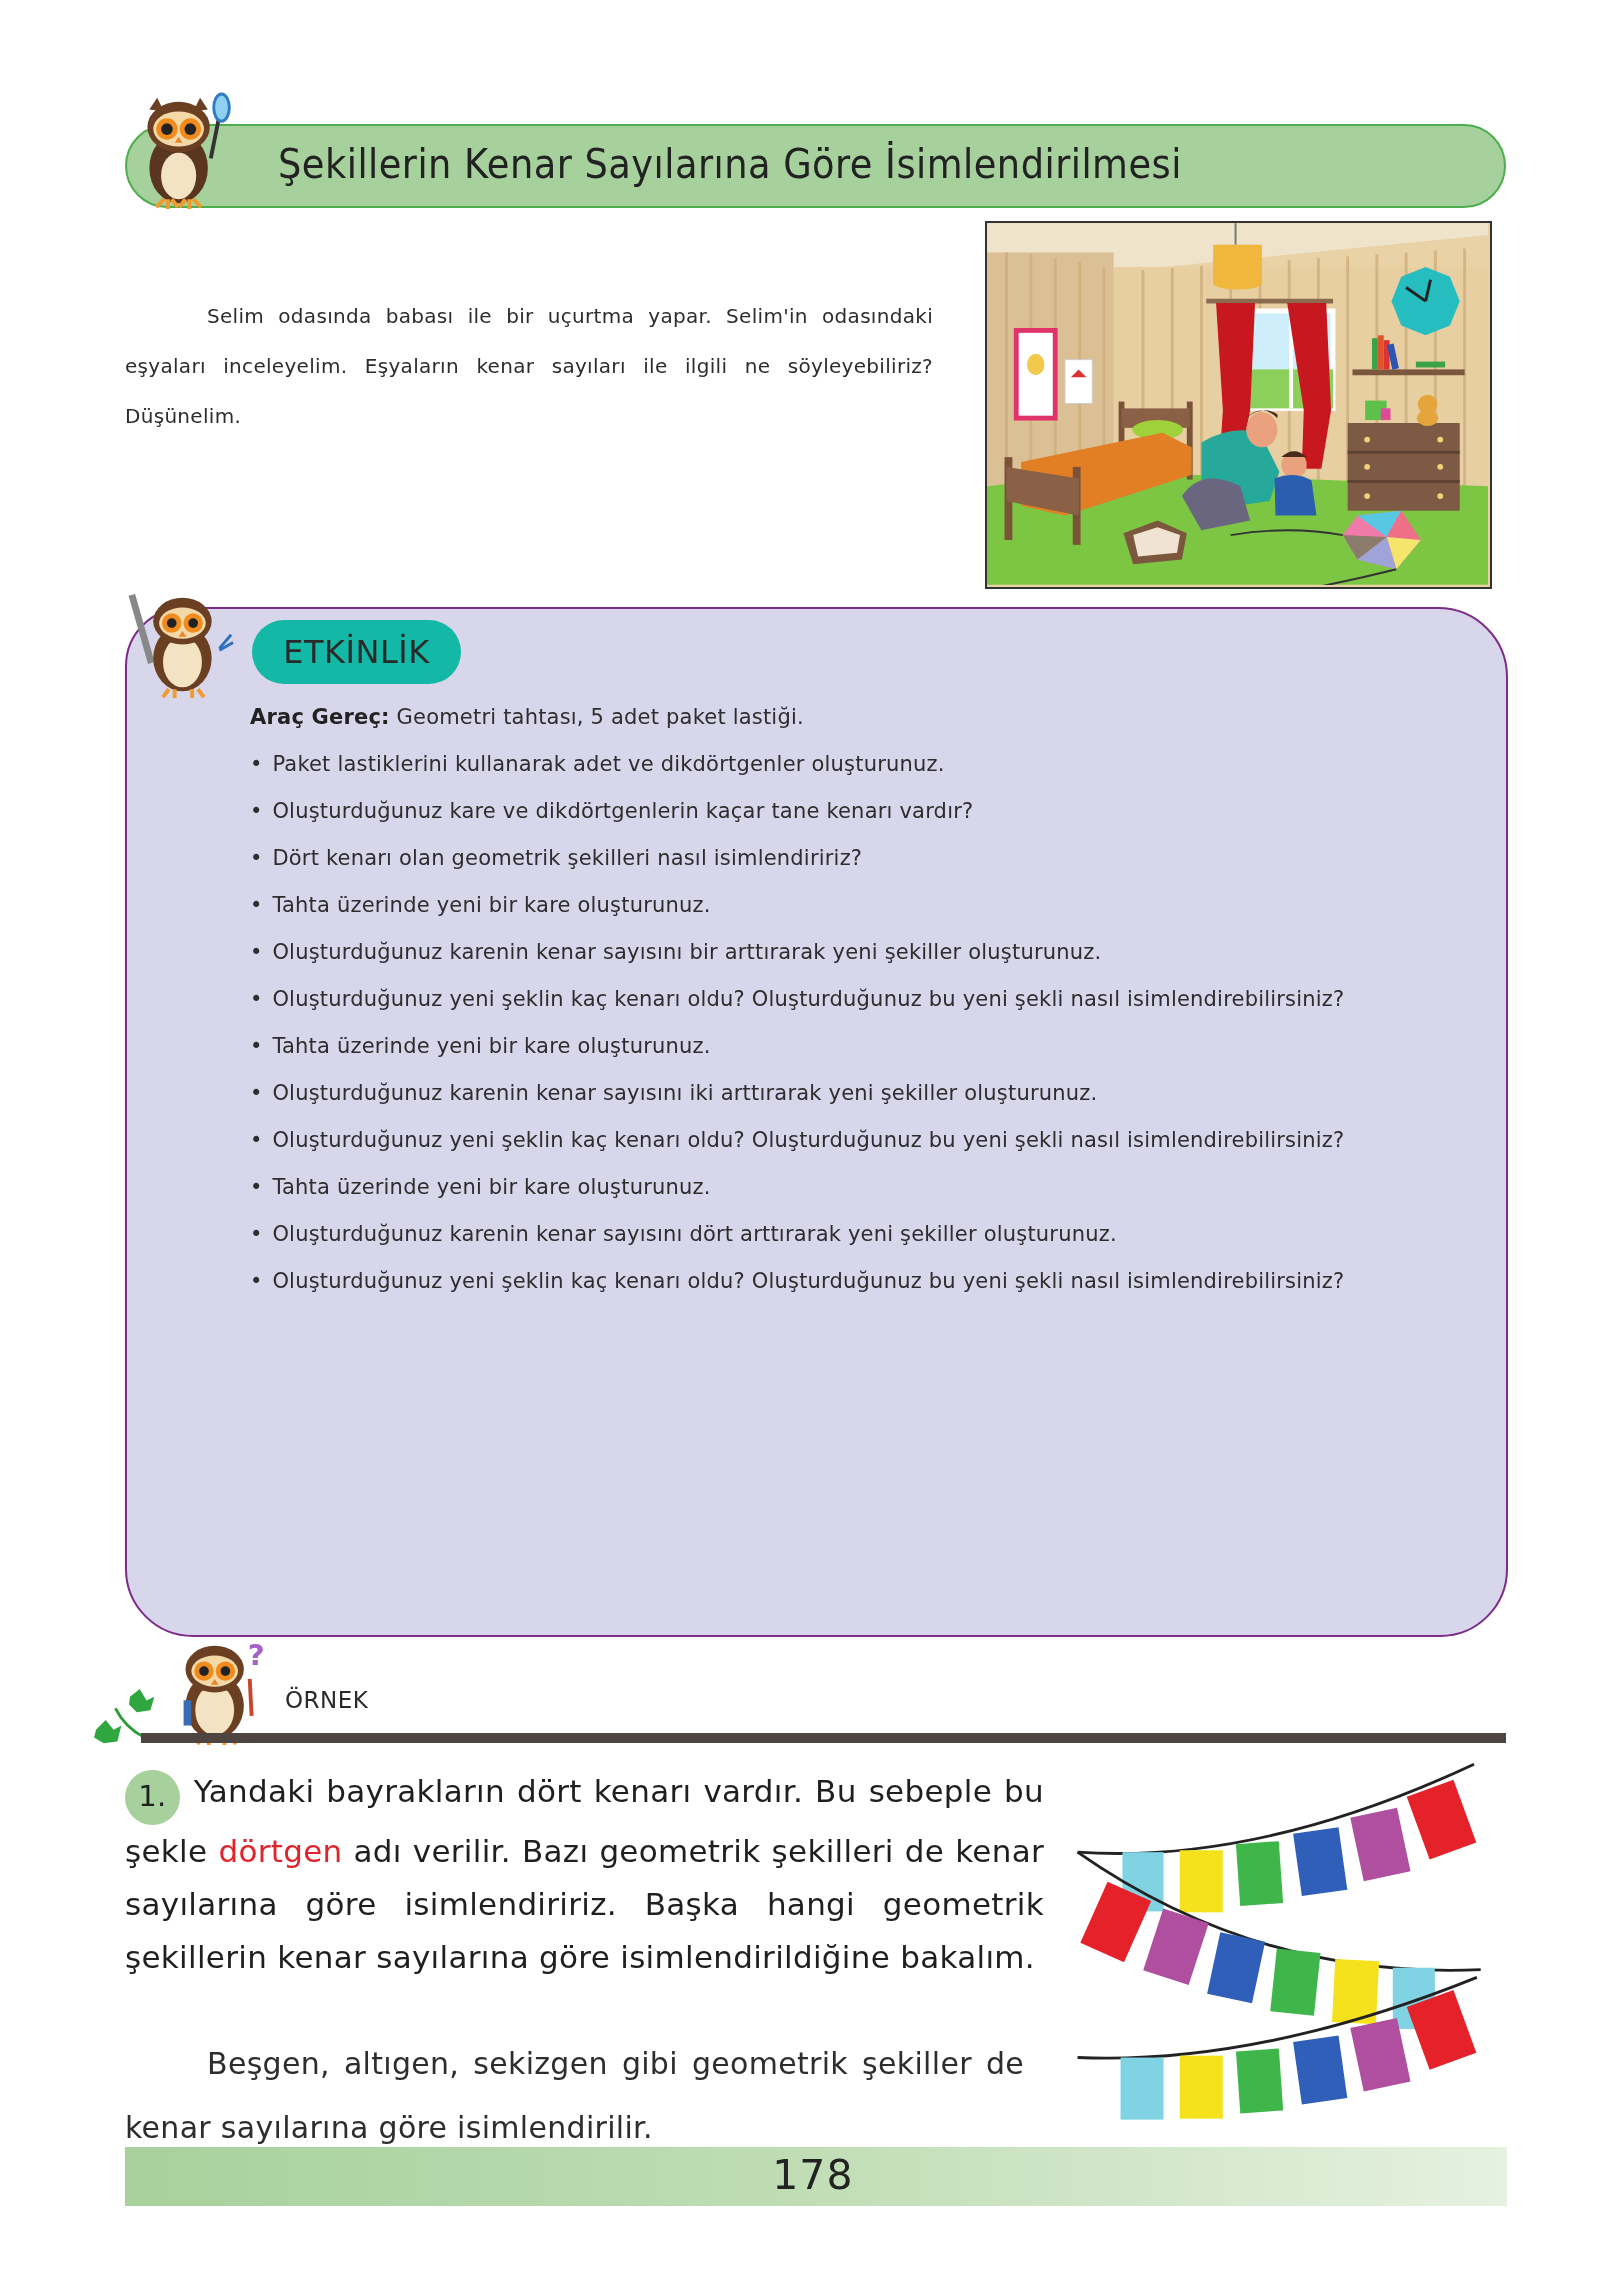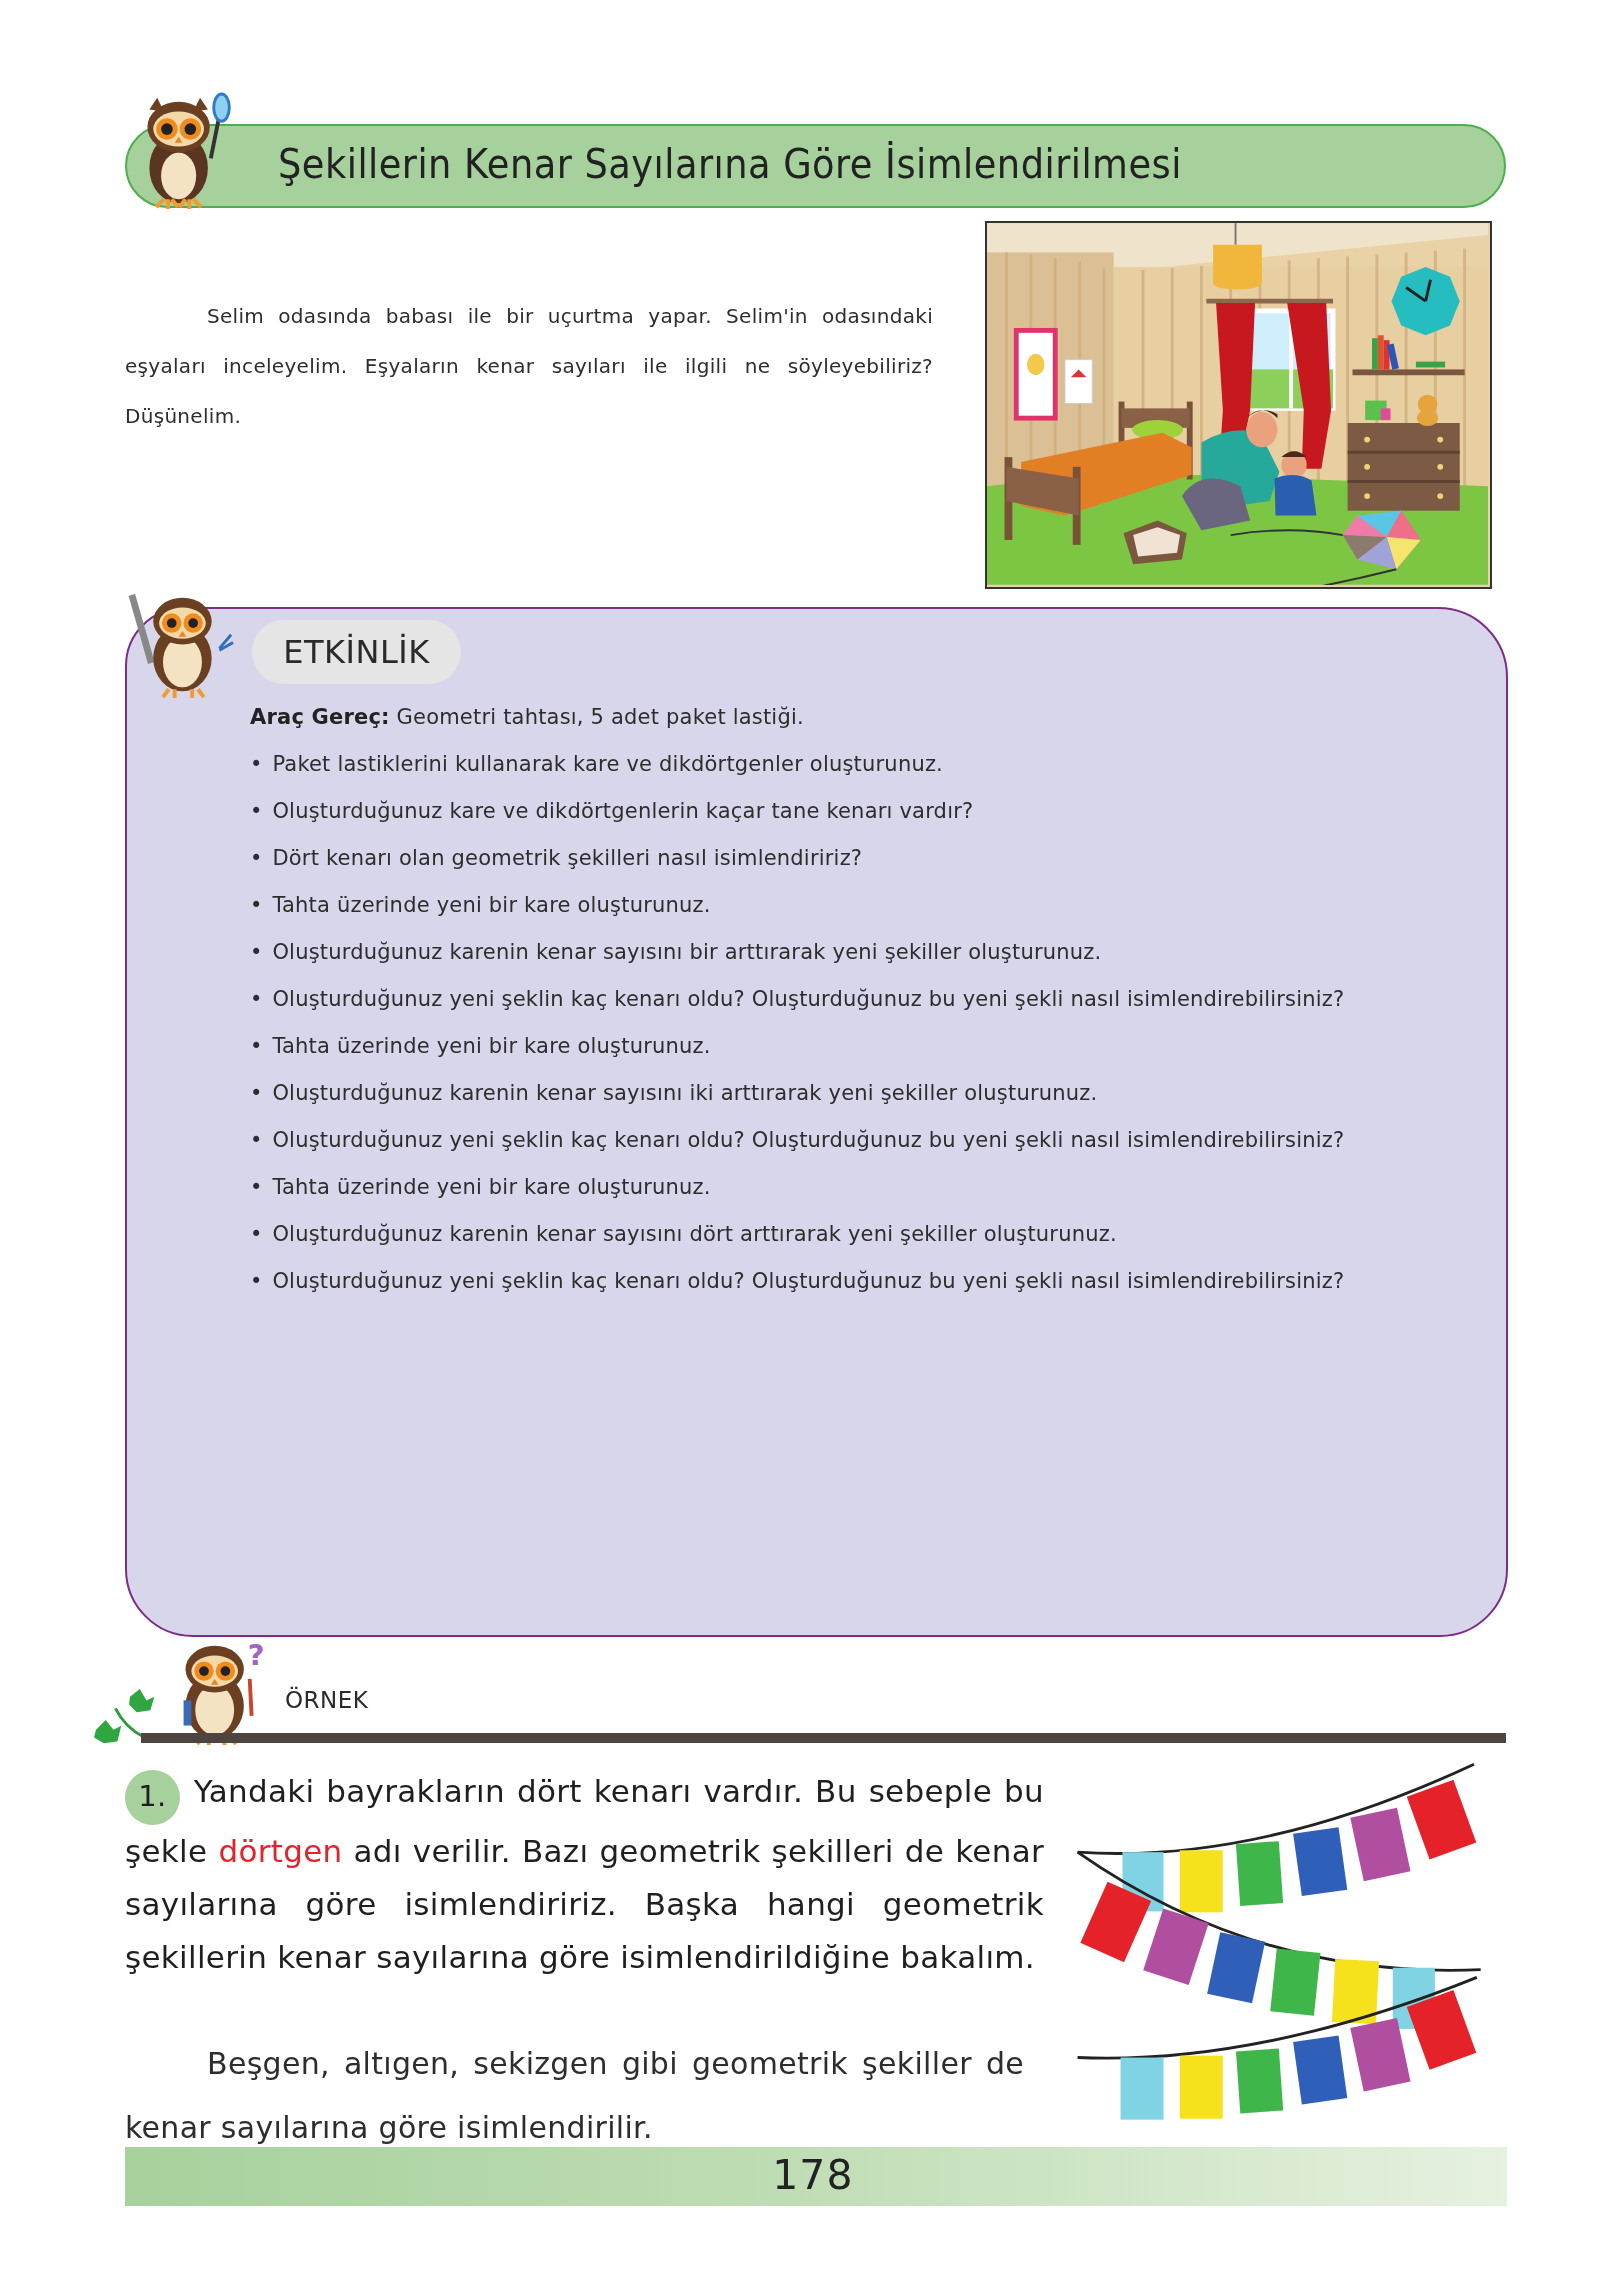--- a/index.html
+++ b/index.html
@@ -32,21 +32,21 @@
     border: 2.9px solid #333; overflow: hidden; background: #e9d2a6;
   }
 
   
   .activity {
     position: absolute; left: 125px; top: 607px; width: 1383px; height: 1030px;
     background: #d8d6ea; border: 2.9px solid #7e2c8a; border-radius: 59px 70px 68px 68px;
   }
   .activity-badge {
     position: absolute; left: 252px; top: 620px; width: 209px; height: 64px;
-    background: #e5e5e5; border-radius: 33px; font-size: 32px; color: #2a2a2a;
+    background: #14b8a6; border-radius: 33px; font-size: 32px; color: #2a2a2a;
     display: flex; align-items: center; justify-content: center; letter-spacing: 0.5px;
   }
   .activity-body {
     position: absolute; left: 164px; top: 694px; width: 1319px;
     font-size: 21px; line-height: 47px; color: #2d2d2d; letter-spacing: 0.2px;
   }
   .activity-body .materials { padding-left: 86px; }
   .activity-body .materials b { font-weight: bold; color: #222; }
   .activity-body .item { text-indent: 86px; text-align: justify; text-align-last: left; }
   .activity-body .item .bullet { margin-right: 9.8px; }
@@ -227,21 +227,21 @@
   <circle cx="51" cy="34" r="5" fill="#222"></circle>
     <circle cx="73" cy="34" r="5" fill="#222"></circle>
   <polygon points="62,42 58,48 66,48" fill="#e9832a"></polygon>
   <path d="M100,60 l12,-14 M100,62 l14,-8" stroke="#2f6fc0" stroke-width="3"></path>
   <path d="M48,102 l-6,8 M54,102 l0,9 M72,102 l0,9 M78,102 l6,8" stroke="#f29a2e" stroke-width="4"></path>
 </svg>
 <div class="activity-badge">ETKİNLİK</div>
 
 <div class="activity-body">
   <div class="materials"><b>Araç Gereç:</b><span> Geometri tahtası, 5 adet paket lastiği.</span></div>
-  <div class="item"><span class="bullet">•</span><span>Paket lastiklerini kullanarak kare ve dikdörtgenler oluşturunuz.</span></div>
+  <div class="item"><span class="bullet">•</span><span>Paket lastiklerini kullanarak adet ve dikdörtgenler oluşturunuz.</span></div>
   <div class="item"><span class="bullet">•</span><span>Oluşturduğunuz kare ve dikdörtgenlerin kaçar tane kenarı vardır?</span></div>
   <div class="item"><span class="bullet">•</span><span>Dört kenarı olan geometrik şekilleri nasıl isimlendiririz?</span></div>
   <div class="item"><span class="bullet">•</span><span>Tahta üzerinde yeni bir kare oluşturunuz.</span></div>
   <div class="item"><span class="bullet">•</span><span>Oluşturduğunuz karenin kenar sayısını bir arttırarak yeni şekiller oluşturunuz.</span></div>
   <div class="item"><span class="bullet">•</span><span>Oluşturduğunuz yeni şeklin kaç kenarı oldu? Oluşturduğunuz bu yeni şekli nasıl isimlendirebilirsiniz?</span></div>
   <div class="item"><span class="bullet">•</span><span>Tahta üzerinde yeni bir kare oluşturunuz.</span></div>
   <div class="item"><span class="bullet">•</span><span>Oluşturduğunuz karenin kenar sayısını iki arttırarak yeni şekiller oluşturunuz.</span></div>
   <div class="item"><span class="bullet">•</span><span>Oluşturduğunuz yeni şeklin kaç kenarı oldu? Oluşturduğunuz bu yeni şekli nasıl isimlendirebilirsiniz?</span></div>
   <div class="item"><span class="bullet">•</span><span>Tahta üzerinde yeni bir kare oluşturunuz.</span></div>
   <div class="item"><span class="bullet">•</span><span>Oluşturduğunuz karenin kenar sayısını dört arttırarak yeni şekiller oluşturunuz.</span></div>

